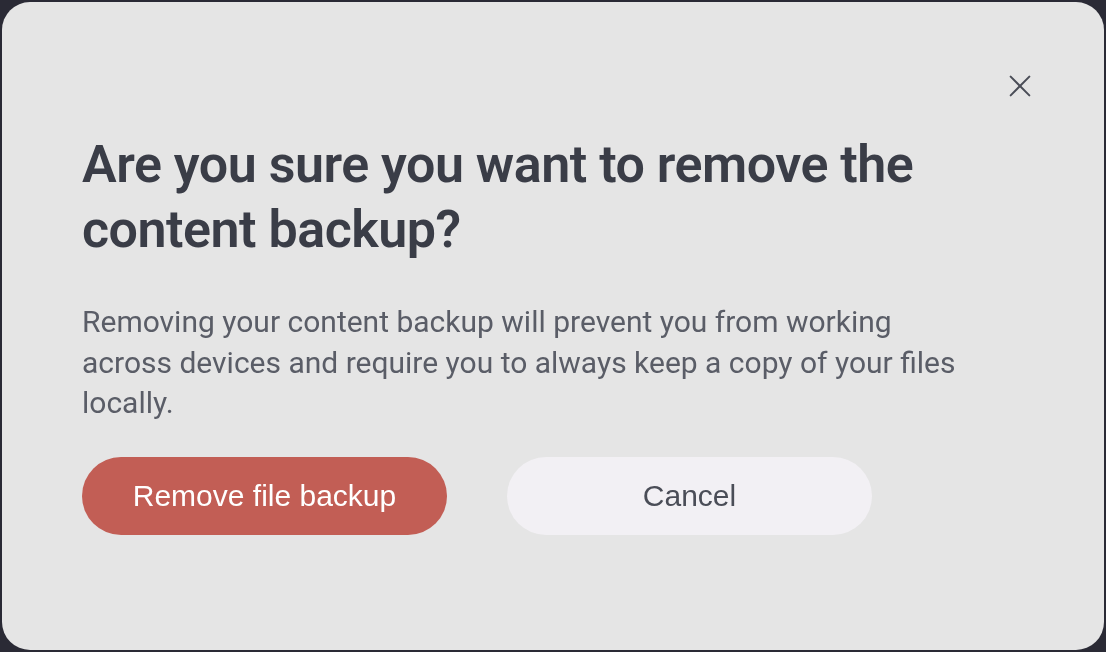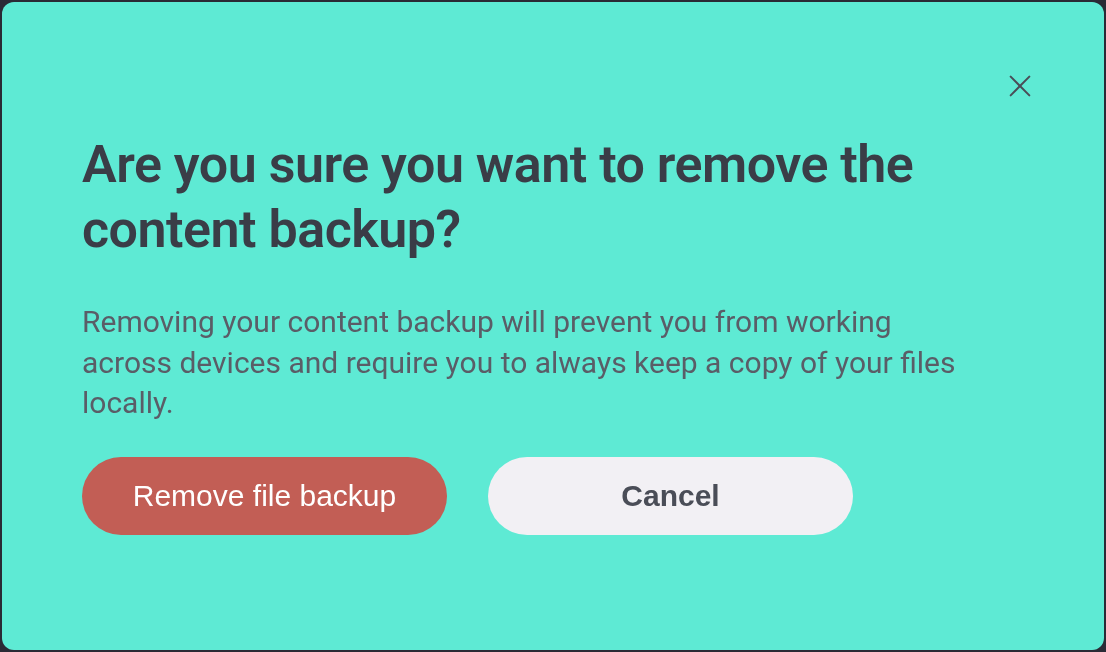--- a/index.html
+++ b/index.html
@@ -13,22 +13,22 @@
       background: #2a2a35;
       width: 1106px;
       height: 652px;
       display: flex;
       align-items: center;
       justify-content: center;
       padding: 2px;
     }
     
     .modal {
-      background: #5eead4;
-      border-radius: 12px;
+      background: #e5e5e5;
+      border-radius: 28px;
       width: 100%;
       height: 100%;
       padding: 60px 56px 70px 80px;
       position: relative;
     }
     
     .close-button {
       position: absolute;
       top: 60px;
       right: 60px;
@@ -60,21 +60,21 @@
       font-size: 30px;
       font-weight: 400;
       color: #5a5d67;
       line-height: 1.35;
       margin-bottom: 33px;
       max-width: 900px;
     }
     
     .button-row {
       display: flex;
-      gap: 41px;
+      gap: 60px;
     }
     
     .btn {
       border-radius: 40px;
       padding: 22px 48px;
       font-size: 30px;
       font-weight: 500;
       border: none;
       cursor: pointer;
       min-width: 365px;
@@ -82,21 +82,20 @@
     }
     
     .btn-primary {
       background: #c25e55;
       color: #ffffff;
     }
     
     .btn-secondary {
       background: #f2f0f4;
       color: #4a4d57;
-      font-weight: bold;
     }
   </style>
 </head>
 <body>
 
 <div class="modal">
 
   <button class="close-button">
     <span>
       <svg viewBox="0 0 24 24" fill="none" stroke="#4a4d57" stroke-width="1.5" stroke-linecap="round">

